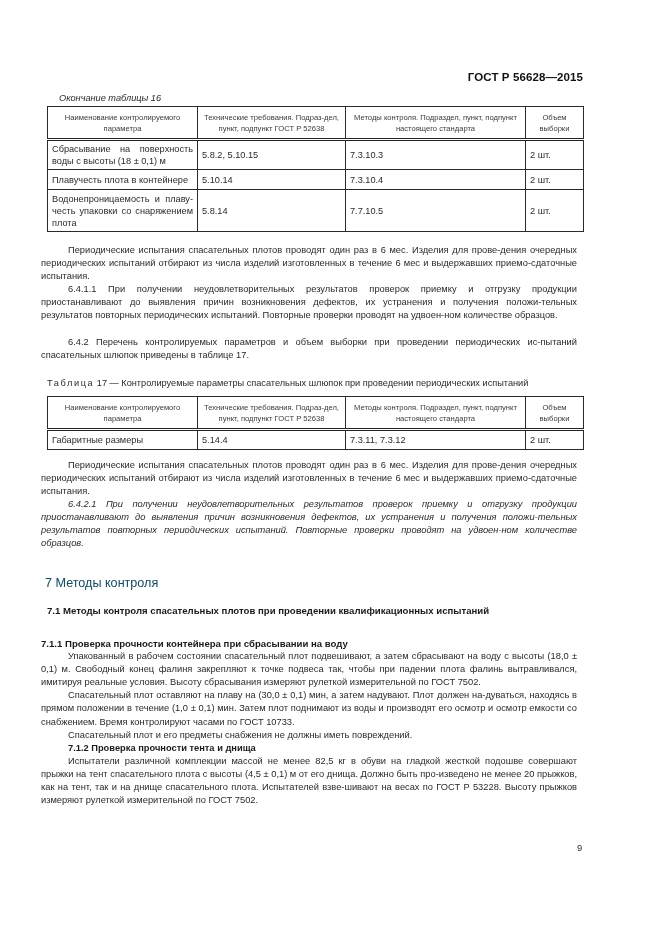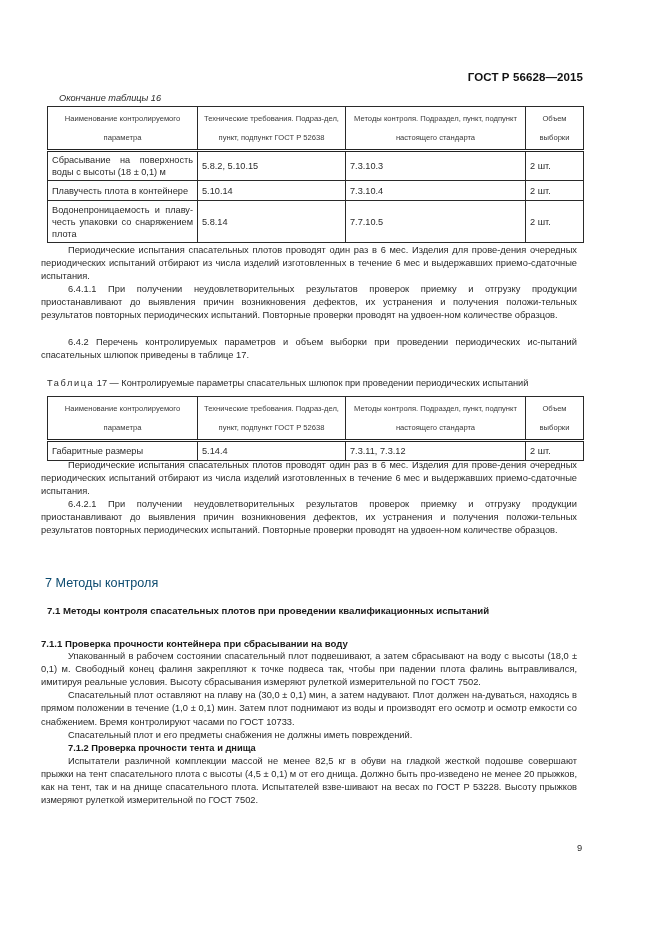--- a/index.html
+++ b/index.html
@@ -7,21 +7,21 @@
   body { position: relative; font-family: "Liberation Sans", sans-serif; color: #1e1e1e; }
 
   .doc-code { position: absolute; top: 63px; right: 78px; font-weight: bold; font-size: 11.5px; color: #111; letter-spacing: 0.1px; margin-top: 8px; }
 
   .caption { position: absolute; left: 47px; font-size: 9.2px; color: #2a2a2a; }
   .caption.italic { font-style: italic; }
   .caption .spaced { letter-spacing: 1.6px; }
 
   table.gost { position: absolute; left: 47px; width: 536px; border-collapse: collapse; table-layout: fixed; }
   table.gost th, table.gost td { border: 1px solid #2a2a2a; padding: 2px 4px; vertical-align: middle; }
-  table.gost thead th { font-weight: normal; font-size: 7.6px; color: #3a3a3a; text-align: center; line-height: 19px; border-bottom: 2px double #2a2a2a; height: 33px; }
+  table.gost thead th { font-weight: normal; font-size: 7.6px; color: #3a3a3a; text-align: center; line-height: 11px; border-bottom: 2px double #2a2a2a; height: 33px; }
   table.gost thead tr { border-bottom: 3px double #222; }
   table.gost td { font-size: 9.2px; line-height: 12px; color: #2a2a2a; }
   table.gost td.c { }
   table.gost td.l { text-align: justify; }
   col.c1 { width: 150px; } col.c2 { width: 148px; } col.c3 { width: 180px; } col.c4 { width: 58px; }
 
   .para { position: absolute; left: 41px; width: 536px; font-size: 9.3px; line-height: 13.1px; text-align: justify; color: #2a2a2a; }
   .para .ind { display: inline-block; width: 27px; }
 
   .h1 { position: absolute; left: 45px; top: 576px; font-weight: normal; font-size: 12.6px; color: #0c4a6e; }
@@ -97,21 +97,21 @@
     <tr style="height:20px;">
       <td class="l">Габаритные размеры</td>
       <td class="c">5.14.4</td>
       <td class="c">7.3.11, 7.3.12</td>
       <td class="c">2 шт.</td>
     </tr>
   </tbody>
 </table>
 
 <div class="para" style="top:459px;"><span class="ind"></span><span>Периодические испытания спасательных плотов проводят один раз в 6 мес. Изделия для прове-дения очередных периодических испытаний отбирают из числа изделий изготовленных в течение 6 мес и выдержавших приемо-сдаточные испытания.</span></div>
-<div class="para" style="top:498px;"><span class="ind"></span><span>6.4.2.1 При получении неудовлетворительных результатов проверок приемку и отгрузку продукции приостанавливают до выявления причин возникновения дефектов, их устранения и получения положи-тельных результатов повторных периодических испытаний. Повторные проверки проводят на удвоен-ном количестве образцов.</span></div>
+<div class="para" style="top:498px;font-style:italic;"><span class="ind"></span><span>6.4.2.1 При получении неудовлетворительных результатов проверок приемку и отгрузку продукции приостанавливают до выявления причин возникновения дефектов, их устранения и получения положи-тельных результатов повторных периодических испытаний. Повторные проверки проводят на удвоен-ном количестве образцов.</span></div>
 
 <div class="h1">7 Методы контроля</div>
 <div class="h2">7.1 Методы контроля спасательных плотов при проведении квалификационных испытаний</div>
 
 <div class="para" style="top:637px;">
   <div class="h3" style="font-size:9.6px;">7.1.1 Проверка прочности контейнера при сбрасывании на воду</div>
   <div><span class="ind"></span><span>Упакованный в рабочем состоянии спасательный плот подвешивают, а затем сбрасывают на воду с высоты (18,0 ± 0,1) м. Свободный конец фалиня закрепляют к точке подвеса так, чтобы при падении плота фалинь вытравливался, имитируя реальные условия. Высоту сбрасывания измеряют рулеткой измерительной по ГОСТ 7502.</span></div>
   <div><span class="ind"></span><span>Спасательный плот оставляют на плаву на (30,0 ± 0,1) мин, а затем надувают. Плот должен на-дуваться, находясь в прямом положении в течение (1,0 ± 0,1) мин. Затем плот поднимают из воды и производят его осмотр и осмотр емкости со снабжением. Время контролируют часами по ГОСТ 10733.</span></div>
   <div><span class="ind"></span><span>Спасательный плот и его предметы снабжения не должны иметь повреждений.</span></div>
   <div style="padding-left:27px;" class="h3">7.1.2 Проверка прочности тента и днища</div>

